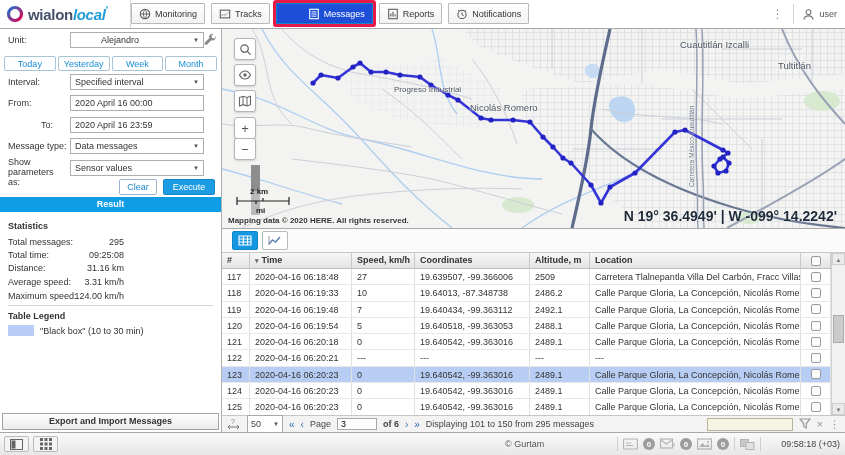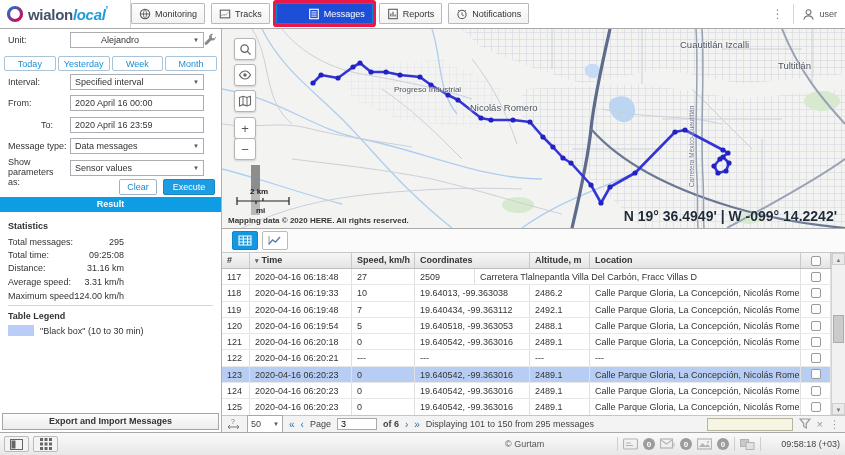--- a/index.html
+++ b/index.html
@@ -382,31 +382,32 @@
     <div class="cell col-chk">
         <div class="cb"></div>
       </div>
   </div>
 
   <div class="rows">
     <div class="trow">
       <div class="cell col-num">117</div>
       <div class="cell col-time">2020-04-16 06:18:48</div>
       <div class="cell col-speed">27</div>
+      <div class="cell col-coord">19.639507, -99.366006</div>
       <div class="cell col-alt">2509</div>
       <div class="cell col-loc">Carretera Tlalnepantla Villa Del Carbón, Fracc Villas D</div>
       <div class="cell col-chk">
           <div class="cb"></div>
         </div>
     </div>
     <div class="trow">
       <div class="cell col-num">118</div>
       <div class="cell col-time">2020-04-16 06:19:33</div>
       <div class="cell col-speed">10</div>
-      <div class="cell col-coord">19.64013, -99.363038</div>
+      <div class="cell col-coord">19.64013, -87.348738</div>
       <div class="cell col-alt">2486.2</div>
       <div class="cell col-loc">Calle Parque Gloria, La Concepción, Nicolás Romero</div>
       <div class="cell col-chk">
           <div class="cb"></div>
         </div>
     </div>
     <div class="trow">
       <div class="cell col-num">119</div>
       <div class="cell col-time">2020-04-16 06:19:48</div>
       <div class="cell col-speed">7</div>

